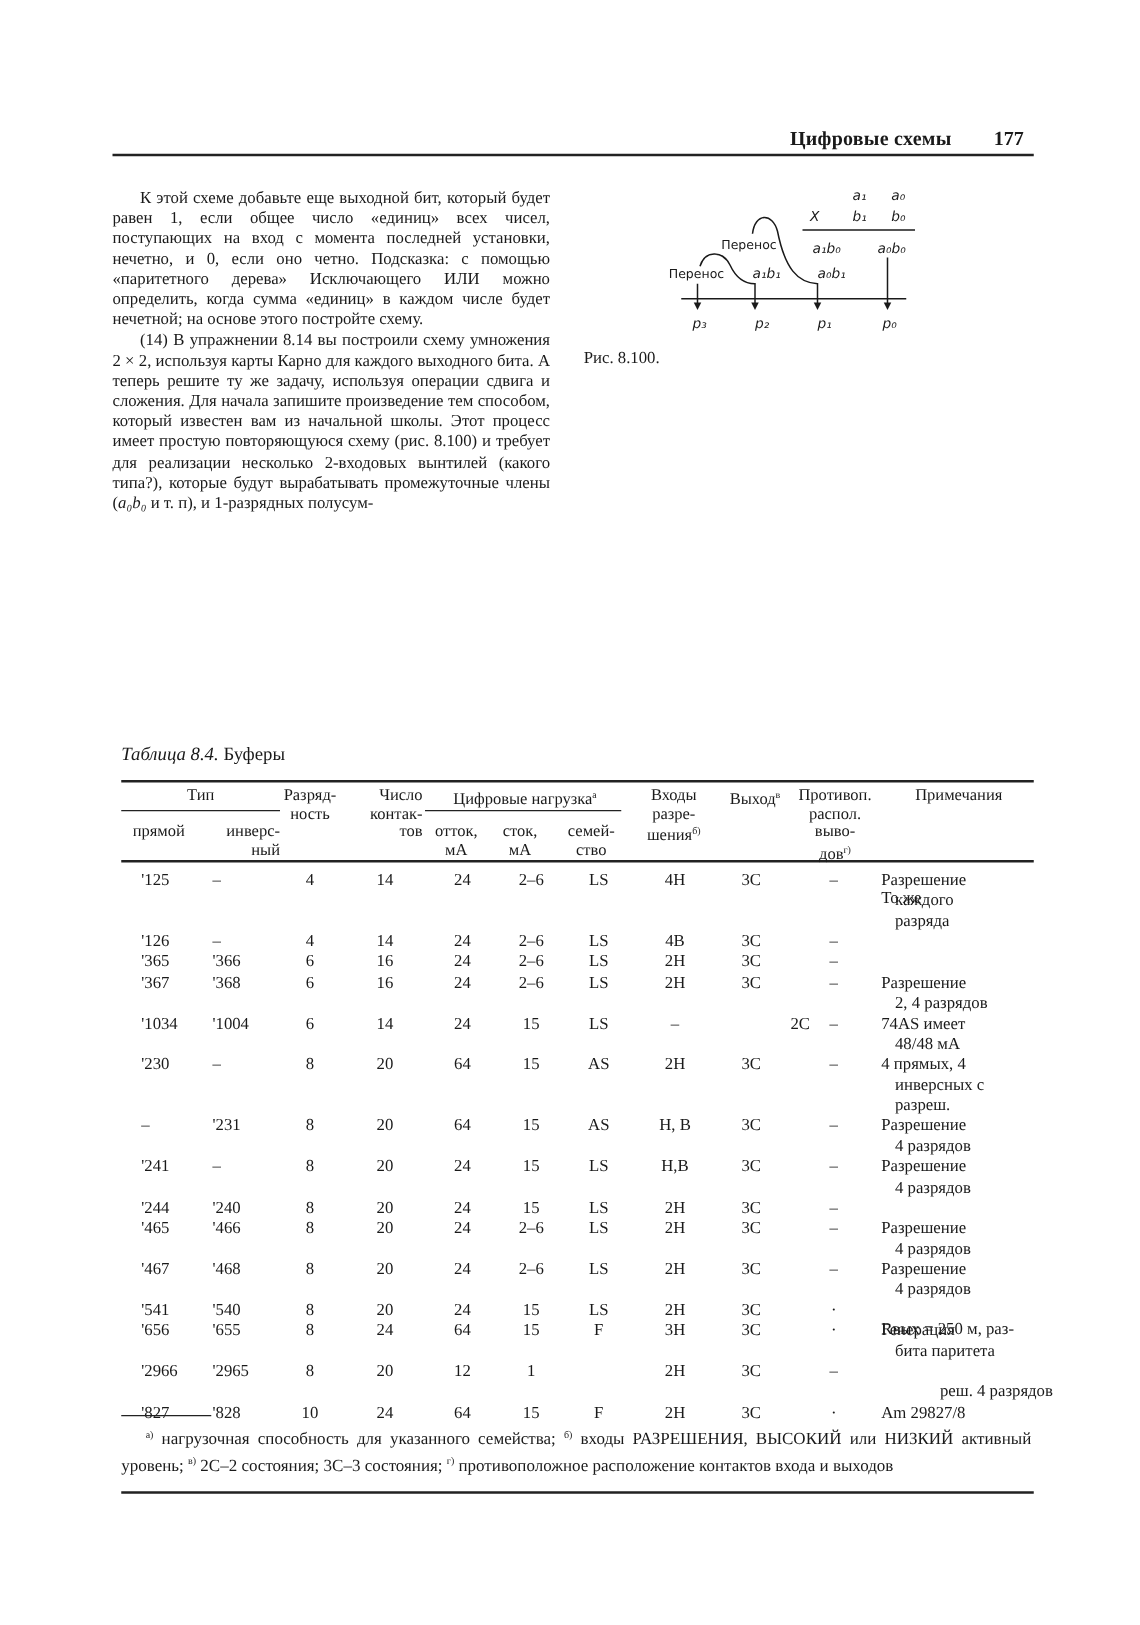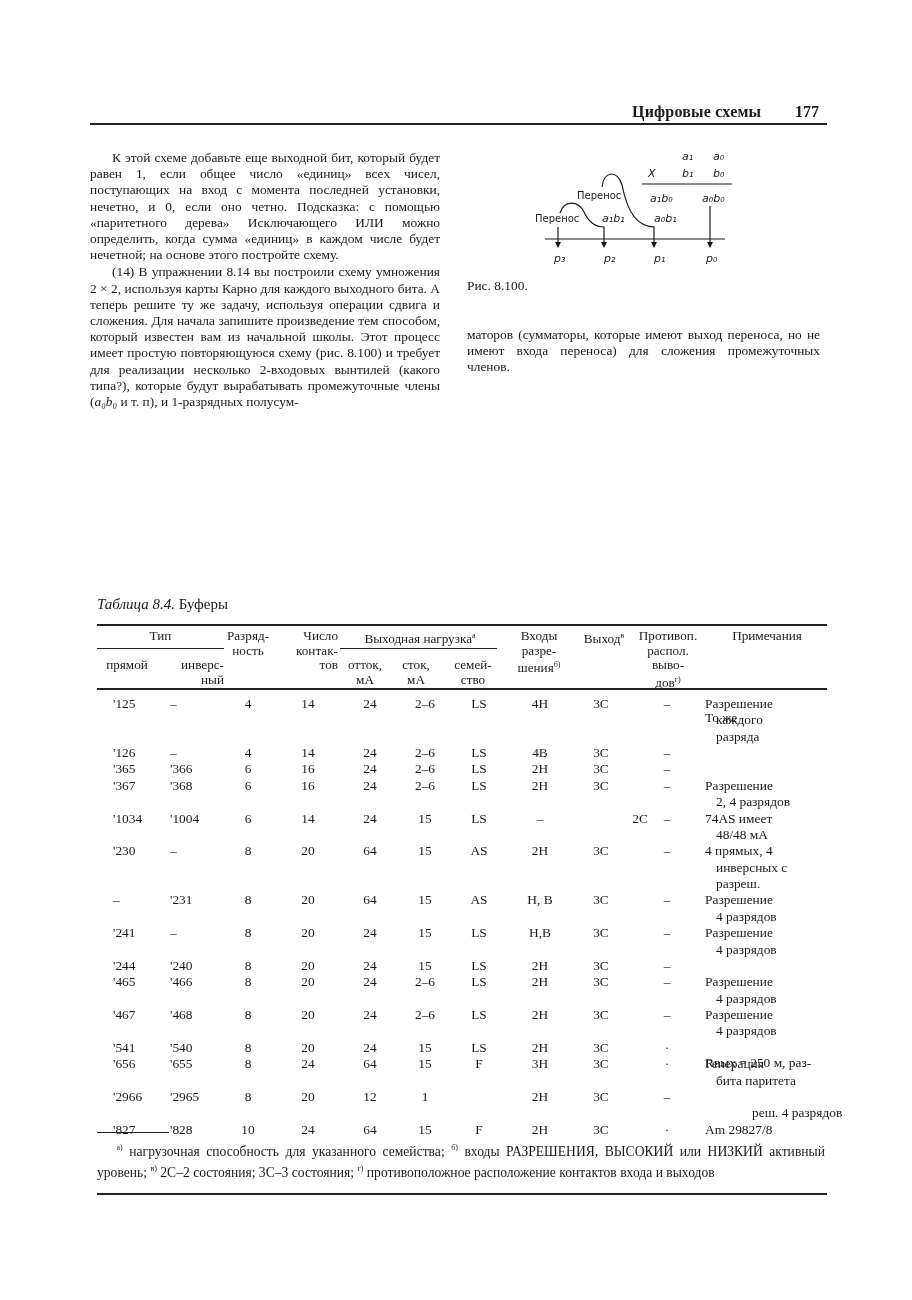--- a/index.html
+++ b/index.html
@@ -68,21 +68,20 @@
   <g fill="#1a1a1a">
     <path d="M35 102 L41 102 L38 108 Z"></path>
     <path d="M81 102 L87 102 L84 108 Z"></path>
     <path d="M131 102 L137 102 L134 108 Z"></path>
     <path d="M187 102 L193 102 L190 108 Z"></path>
   </g>
 </svg>
 <div class="abs figcap" style="left:467px; top:278px;">Рис. 8.100.</div>
 
 <div class="para" style="left:467px; top:327px; width:353px;">
-  <p class="noindent">маторов (сумматоры, которые имеют выход переноса, но не имеют входа переноса) для сложения промежуточных членов.</p>
 </div>
 
 <div class="abs tcap">
   <i>Таблица 8.4.</i>
   <span>Буферы</span>
 </div>
 
 <div class="rule" style="left:97px; top:624px; width:730px; height:1.5px;"></div>
 <div class="rule" style="left:97px; top:648px; width:127px; height:1px;"></div>
 <div class="rule" style="left:340px; top:648px; width:157px; height:1px;"></div>
@@ -91,21 +90,21 @@
 <div class="th" style="left:97px; top:629px; width:127px;">Тип</div>
 <div class="th" style="left:97px; top:658px; width:60px;">прямой</div>
 <div class="th" style="left:160px; top:658px; width:64px; white-space:pre-line; text-align:right;">инверс-
 ный</div>
 <div class="th" style="left:218px; top:629px; width:60px; white-space:pre-line;">Разряд-
 ность</div>
 <div class="th" style="left:280px; top:629px; width:58px; white-space:pre-line; text-align:right;">Число
 контак-
 тов</div>
 <div class="th" style="left:340px; top:629px; width:160px;">
-  <span>Выходная нагрузка</span><sup>а</sup>
+  <span>Цифровые нагрузка</span><sup>а</sup>
 </div>
 <div class="th" style="left:340px; top:658px; width:50px; white-space:pre-line;">отток,
 мА</div>
 <div class="th" style="left:396px; top:658px; width:40px; white-space:pre-line;">сток,
 мА</div>
 <div class="th" style="left:448px; top:658px; width:50px; white-space:pre-line;">семей-
 ство</div>
 <div class="th" style="left:506px; top:629px; width:66px;">
   <span style="white-space:pre-line;">Входы
 разре-

